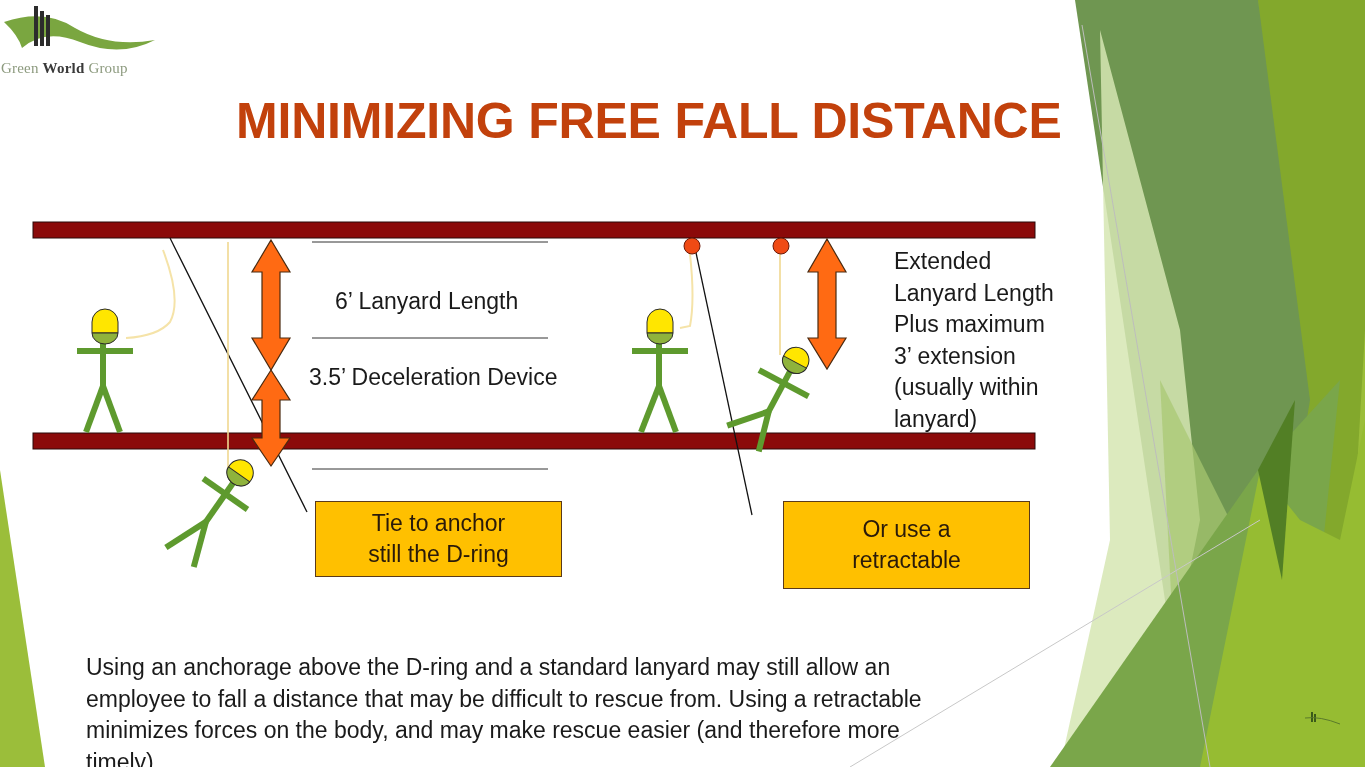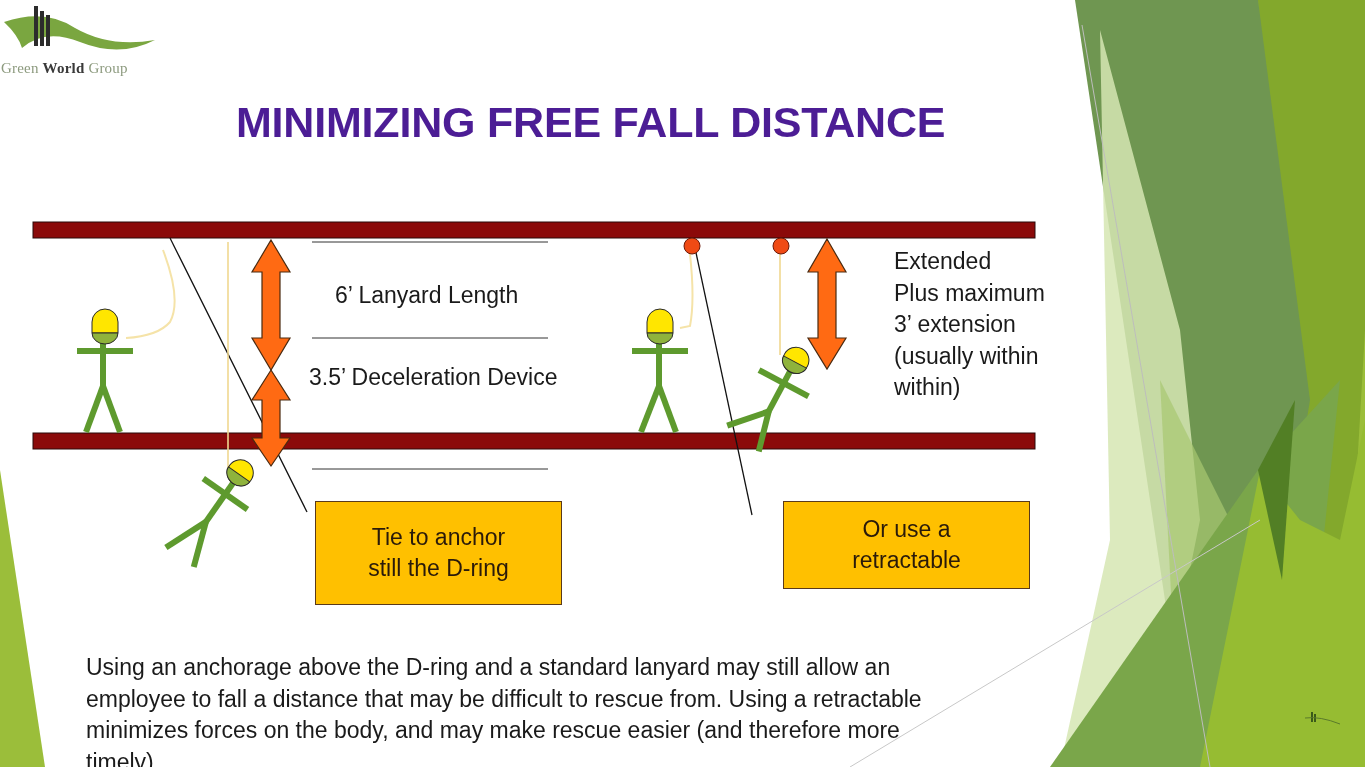--- a/index.html
+++ b/index.html
@@ -1,20 +1,20 @@
 <!DOCTYPE html>
 <html><head>
 <meta charset="utf-8">
 <style>
   html, body { margin:0; padding:0; }
   body { width:1365px; height:767px; position:relative; overflow:hidden; background:#ffffff; font-family:"Liberation Sans", sans-serif; }
   #bg-svg { position:absolute; left:0; top:0; width:1365px; height:767px; }
   .logo-text { position:absolute; left:1px; top:60px; font-family:"Liberation Serif", serif; font-size:15px; color:#8c9a7e; letter-spacing:0.2px; white-space:nowrap; }
   .logo-text .w { color:#3a3a3a; font-weight:bold; }
-  .title { position:absolute; left:236px; top:98px; font-size:43px; font-weight:bold; color:#4c1d95; letter-spacing:-0.2px; white-space:nowrap; }
+  .title { position:absolute; left:236px; top:92px; font-size:50px; font-weight:bold; color:#c2410c; letter-spacing:-0.2px; white-space:nowrap; }
   .lbl { position:absolute; color:#1a1a1a; font-size:23px; white-space:nowrap; }
   .side-text { position:absolute; left:876px; top:246px; font-size:23px; line-height:31.6px; color:#1a1a1a;margin-left:18px; }
   .callout { position:absolute; background:#ffc000; border:1.5px solid #5a3a1a; box-sizing:border-box; display:flex; flex-direction:column; align-items:center; justify-content:center; font-size:23px; line-height:31px; color:#2a1a0a; text-align:center; }
   .body-text { position:absolute; left:86px; top:652px; width:840px; font-size:23px; line-height:31.5px; color:#1a1a1a; }
 </style>
 </head>
 <body>
 
 <svg id="bg-svg" viewBox="0 0 1365 767">
 
@@ -118,32 +118,33 @@
     <rect x="1311" y="712" width="2" height="10" fill="#3a5a1a"></rect>
     <rect x="1314" y="714" width="2" height="8" fill="#3a5a1a"></rect>
     <path d="M1305,718 Q1320,716 1340,724" stroke="#5a7a2a" stroke-width="1" fill="none"></path>
   </g>
 </svg>
 
 <div class="logo-text"><span>Green </span><span class="w">World</span><span> Group</span></div>
 
 <div class="title">MINIMIZING FREE FALL DISTANCE</div>
 
-<div class="lbl" style="left:335px; top:282px;">6’ Lanyard Length</div>
+<div class="lbl" style="left:335px; top:288px;">6’ Lanyard Length</div>
 <div class="lbl" style="left:309px; top:364px;">3.5’ Deceleration Device</div>
 
 <div class="side-text">
   <div>Extended</div>
+  <div>Lanyard Length</div>
   <div>Plus maximum</div>
   <div>3’ extension</div>
   <div>(usually within</div>
-  <div>within)</div>
+  <div>lanyard)</div>
 </div>
 
-<div class="callout" style="left:315px; top:501px; width:247px; height:104px;">
+<div class="callout" style="left:315px; top:501px; width:247px; height:76px;">
   <div>Tie to anchor</div>
   <div>still the D-ring</div>
 </div>
 <div class="callout" style="left:763px; top:501px; width:247px; height:88px;margin-left:20px;">
   <div>Or use a</div>
   <div>retractable</div>
 </div>
 
 <div class="body-text">Using an anchorage above the D-ring and a standard lanyard may still allow an employee to fall a distance that may be difficult to rescue from. Using a retractable minimizes forces on the body, and may make rescue easier (and therefore more timely).</div>
 

